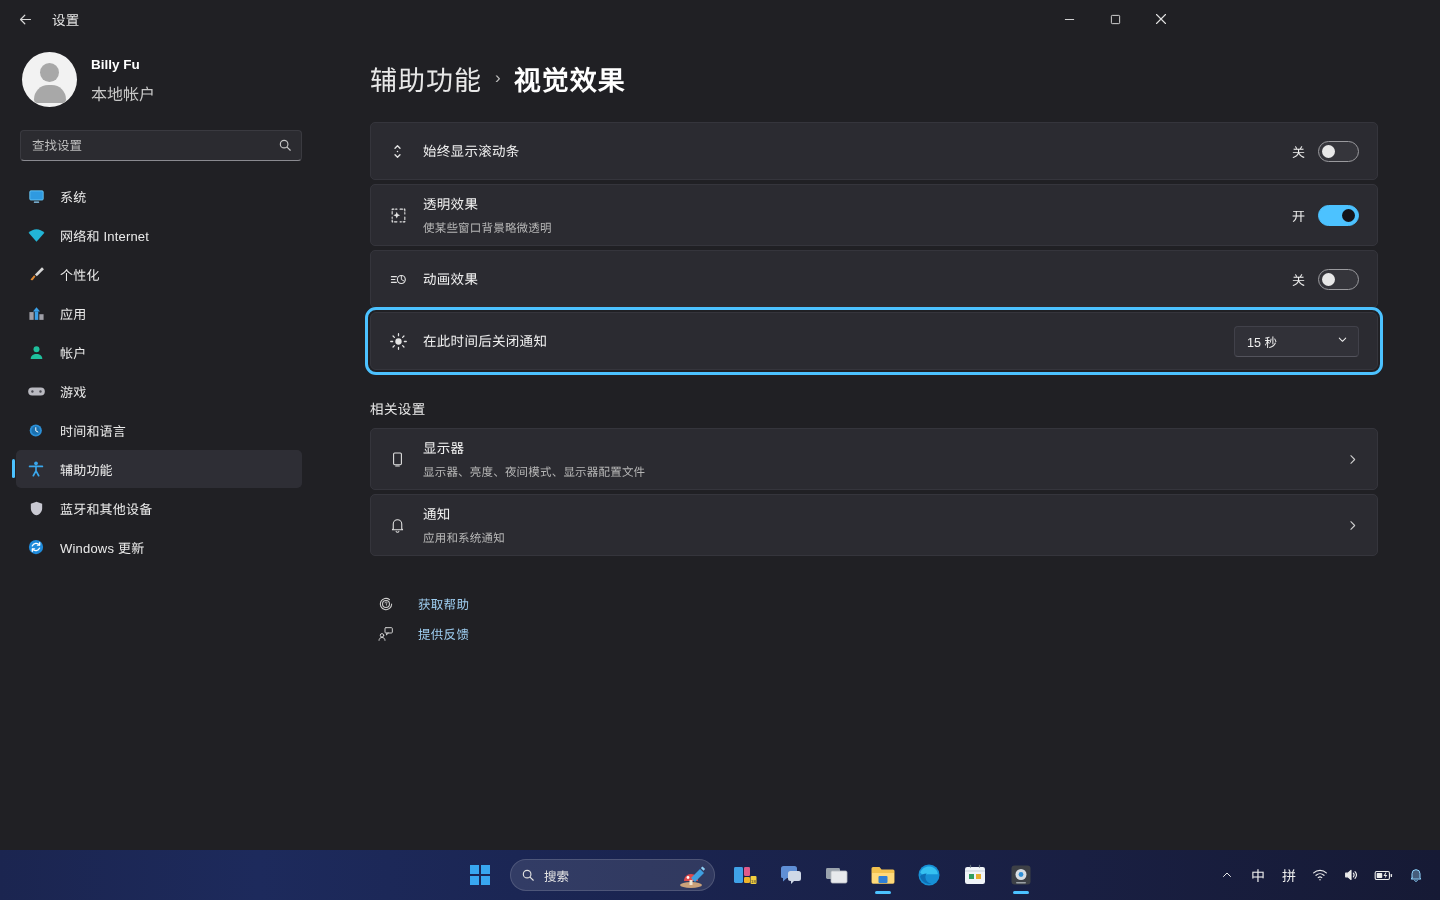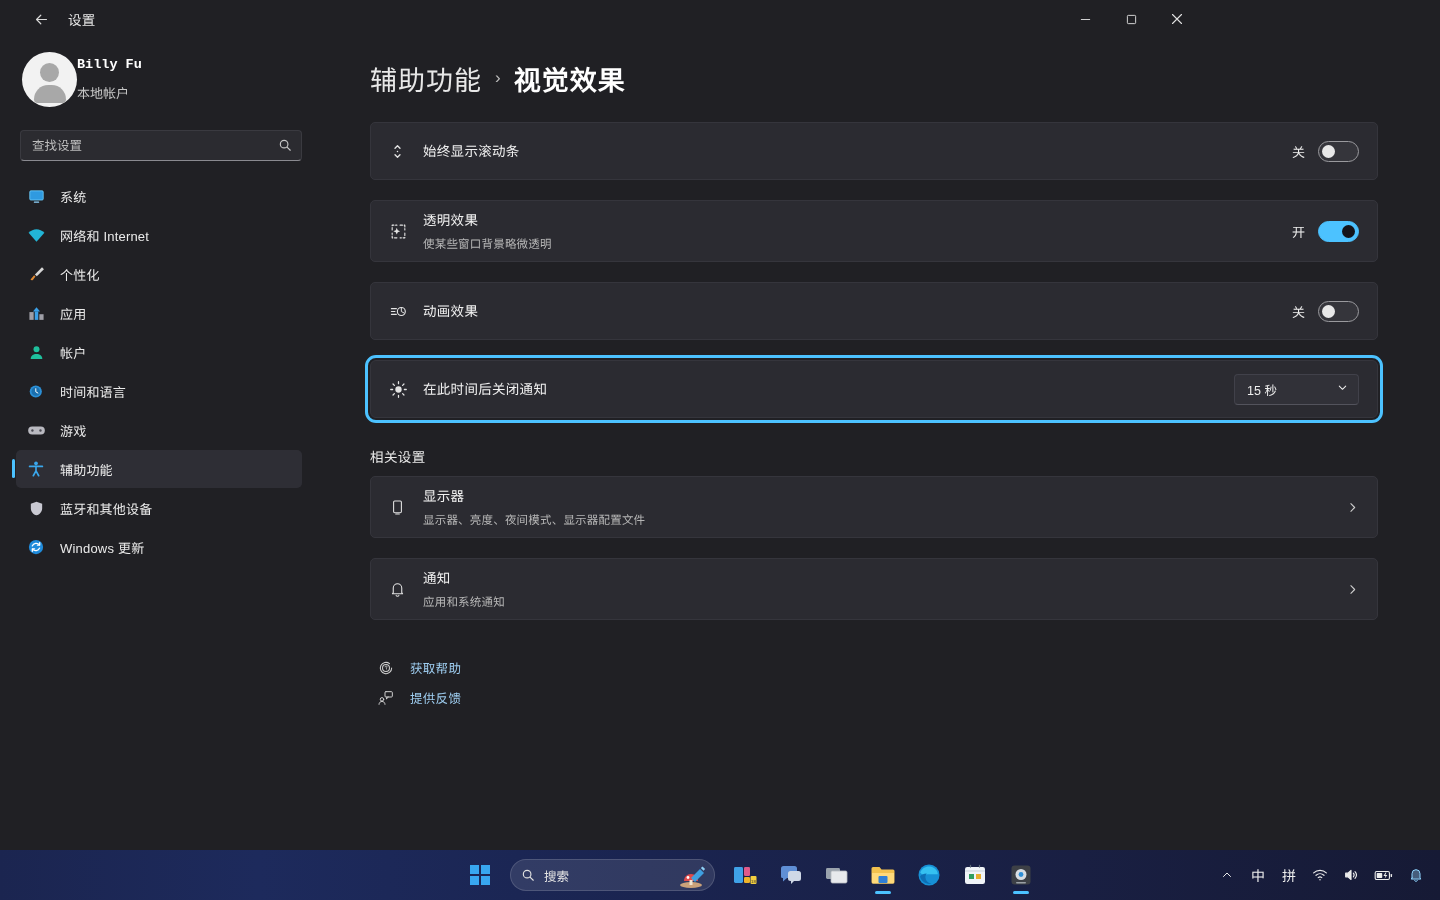--- a/index.html
+++ b/index.html
@@ -17,21 +17,21 @@
   #app {
     position: relative;
     width: 1440px;
     height: 900px;
     background: #202024;
   }
 
   
   .titlebar {
     position: absolute;
-    top: 0; left: 16px;
+    top: 0; left: 0;
     width: 1184px;
     height: 38px;
     background: #202024;
     display: flex;
     align-items: center;
     z-index: 40;
   }
   .back-btn {
     width: 34px; height: 30px;
     margin-left: 8px;
@@ -63,23 +63,23 @@
     top: 38px; left: 0;
     width: 318px;
     height: 812px;
     background: #202024;
     padding: 0 12px;
     z-index: 20;
   }
   .account {
     display: flex;
     align-items: center;
+    gap: 14px;
     padding: 14px 10px 10px 10px;
     border-radius: 5px;
-    font-family: Liberation Mono, monospace;
   }
   .avatar {
     width: 55px; height: 55px;
     border-radius: 50%;
     background: #f2f2f2;
     position: relative;
     flex: none;
     overflow: hidden;
   }
   .avatar .head {
@@ -96,21 +96,21 @@
     background: #a8a8a8;
     left: 11.5px; top: 33px;
   }
   .acct-name {
     font-size: 13.5px;
     font-weight: bold;
     color: #ffffff;
     line-height: 17px;
   }
   .acct-sub {
-    font-size: 13px;
+    font-size: 16px;
     color: #c7c7c7;
     line-height: 17px;
     margin-top: 13px;
   }
 
   .searchbox {
     position: relative;
     margin: 13px 4px 0 8px;
     height: 31px;
     background: #2b2b30;
@@ -195,21 +195,21 @@
     font-size: 27px;
     color: #ffffff;
     font-weight: bold;
     letter-spacing: 1px;
   }
 
   .content {
     margin: 22px 62px 0 52px;
   }
 
-  .card-group { display: flex; flex-direction: column; gap: 20px; }
+  .card-group { display: flex; flex-direction: column; gap: 4px; }
 
   .card {
     position: relative;
     background: #2b2b31;
     border: 1px solid #35353c;
     border-radius: 5px;
     min-height: 58px;
     display: flex;
     align-items: center;
     padding: 0 18px 0 18px;
@@ -307,21 +307,21 @@
     font-size: 13.5px;
     color: #e8e8e8;
     margin: 28px 0 10px 0;
     letter-spacing: .4px;
   }
 
   .links { margin: 38px 0 0 6px; display: flex; flex-direction: column; gap: 11px; }
   .link-row {
     display: flex;
     align-items: center;
-    gap: 14px;
+    gap: 22px;
   }
   .link-icon { width: 20px; display: flex; align-items: center; justify-content: center; color: #cfcfcf; }
   .link-text {
     font-size: 12.5px;
     color: #9ecdf0;
     letter-spacing: .3px;
   }
 
   
   .taskbar {
@@ -492,38 +492,38 @@
           <svg width="17" height="17" viewBox="0 0 24 24">
               <circle cx="12" cy="7.5" r="4.2" fill="#1fbf9c"></circle>
               <path d="M3.8 21c0-4.5 3.7-7 8.2-7s8.2 2.5 8.2 7H3.8z" fill="#1fbf9c"></path>
             </svg>
         </span>
         <span class="navlabel">帐户</span>
       </div>
 
       <div class="navitem">
         <span class="navicon">
+          <svg width="19" height="19" viewBox="0 0 24 24">
+              <rect x="1.5" y="7" width="21" height="10" rx="5" fill="#b9b9c0"></rect>
+              <circle cx="6.8" cy="12" r="1.5" fill="#4b4b52"></circle>
+              <circle cx="17" cy="12" r="1.5" fill="#4b4b52"></circle>
+            </svg>
+        </span>
+        <span class="navlabel">游戏</span>
+      </div>
+
+      <div class="navitem">
+        <span class="navicon">
           <svg width="17" height="17" viewBox="0 0 24 24">
               <circle cx="11" cy="12" r="8.6" fill="#2b8fd6"></circle>
               <circle cx="11" cy="12" r="6" fill="#1a6fae"></circle>
               <path d="M11 8v4.4l3 1.8" stroke="#ffffff" stroke-width="1.4" fill="none" stroke-linecap="round"></path>
             </svg>
         </span>
         <span class="navlabel">时间和语言</span>
-      </div>
-
-      <div class="navitem">
-        <span class="navicon">
-          <svg width="19" height="19" viewBox="0 0 24 24">
-              <rect x="1.5" y="7" width="21" height="10" rx="5" fill="#b9b9c0"></rect>
-              <circle cx="6.8" cy="12" r="1.5" fill="#4b4b52"></circle>
-              <circle cx="17" cy="12" r="1.5" fill="#4b4b52"></circle>
-            </svg>
-        </span>
-        <span class="navlabel">游戏</span>
       </div>
 
       <div class="navitem active">
         <span class="navicon">
           <svg width="18" height="18" viewBox="0 0 24 24">
               <circle cx="12" cy="4.4" r="2.5" fill="#3aa7ec"></circle>
               <path d="M3.5 8.5h17" stroke="#3aa7ec" stroke-width="2.3" stroke-linecap="round"></path>
               <path d="M12 8.5v6M12 14.5l-3.6 6.5M12 14.5l3.6 6.5" stroke="#3aa7ec" stroke-width="2.2" stroke-linecap="round" fill="none"></path>
             </svg>
         </span>

